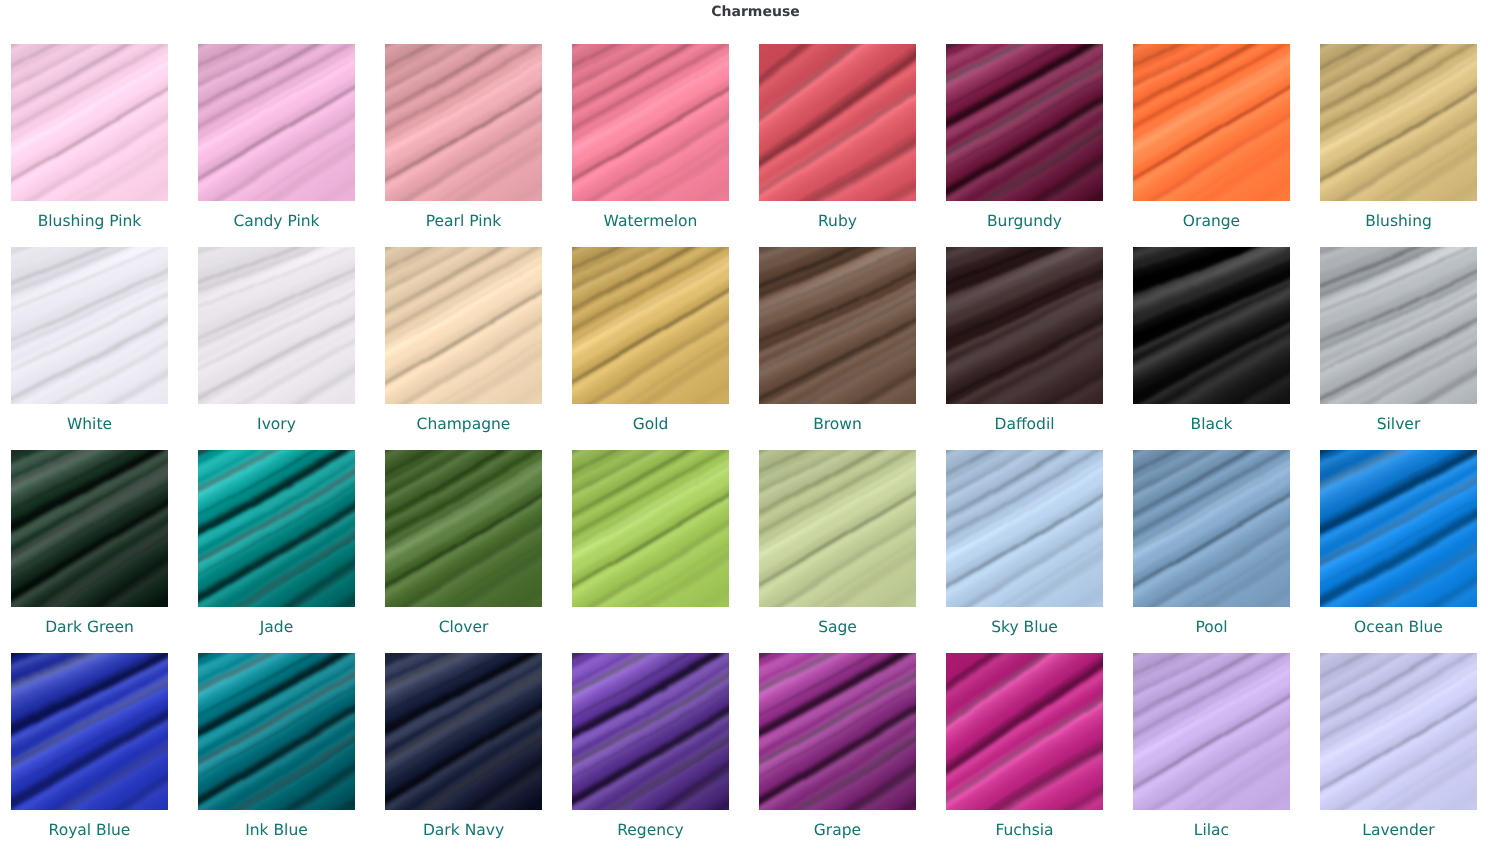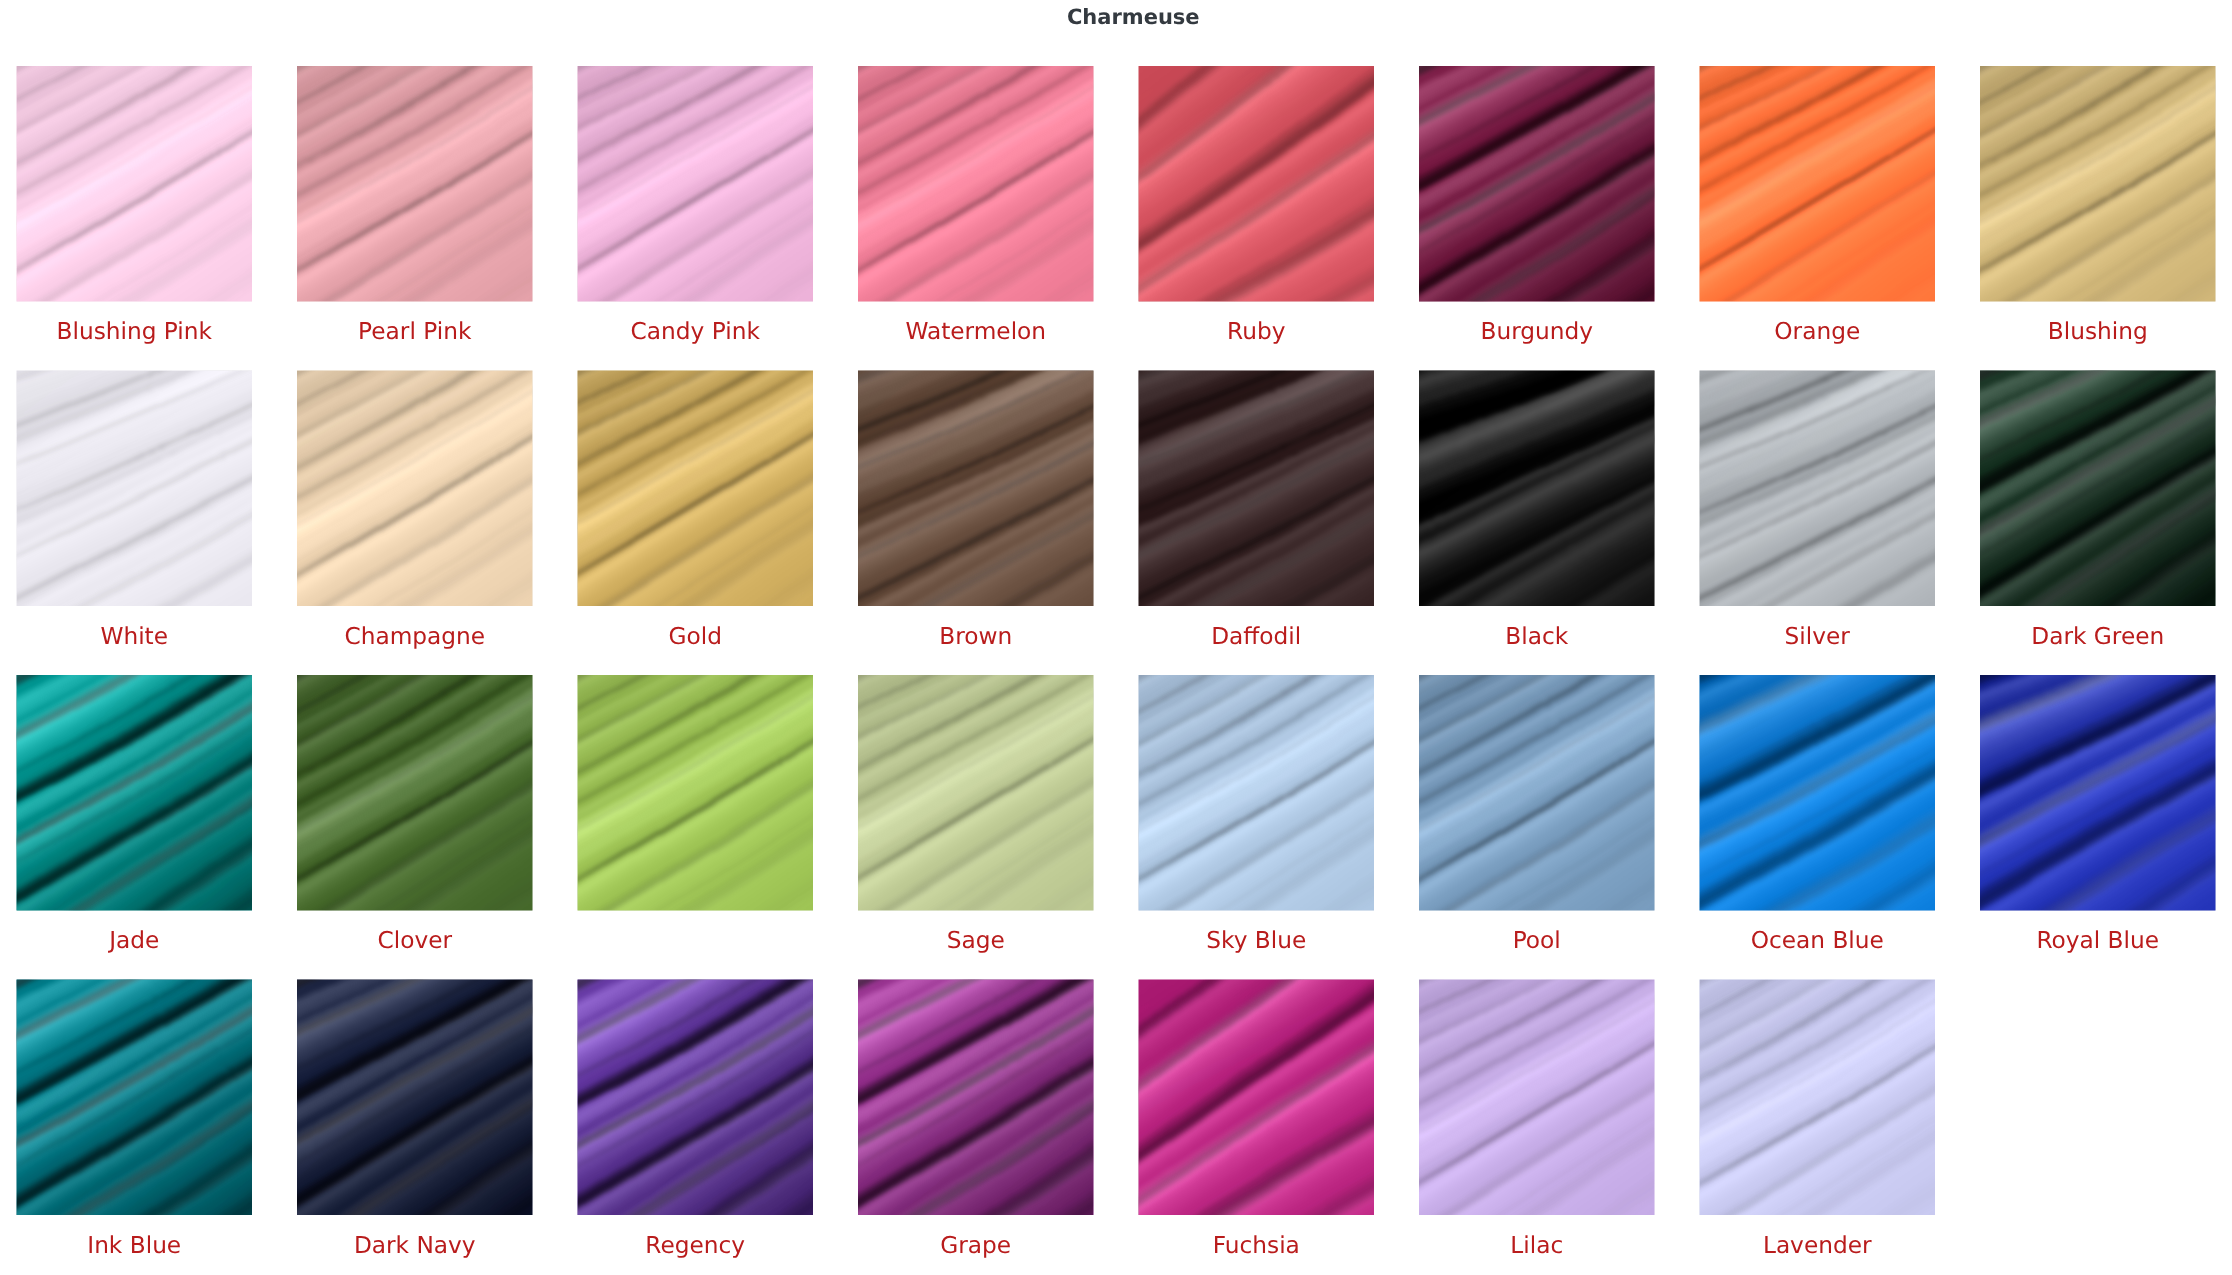--- a/index.html
+++ b/index.html
@@ -36,21 +36,21 @@
     isolation:isolate;
   }
   .swatch svg { position:absolute; left:0; top:0; display:block; }
   .swatch .texd { mix-blend-mode:multiply; }
   .swatch .texl { mix-blend-mode:plus-lighter; }
   .label {
     will-change:transform;
     height:46px; line-height:40px;
     text-align:center;
     font-size:15.5px;
-    color:#b91c1c;
+    color:#0f766e;
     white-space:nowrap;
   }
   .defs { position:absolute; width:0; height:0; overflow:hidden; }
 </style>
 </head>
 <body>
 
 <svg class="defs" width="0" height="0" aria-hidden="true">
     <defs>
       <filter id="fsA0" x="-25%" y="-25%" width="150%" height="150%" color-interpolation-filters="sRGB">
@@ -1699,20 +1699,45 @@
           </svg>
           <svg class="texl" width="157" height="157" viewBox="0 0 157 157" aria-hidden="true" style="opacity:0.08">
             <g filter="url(#fsA0)">
               <use href="#skAL"></use>
             </g>
           </svg>
         </div>
         <div class="label">Blushing Pink</div>
       </div>
       <div class="cell">
+        <div class="swatch" style="background: rgb(222, 175, 206); filter: saturate(1.26);">
+          <svg class="texd" width="157" height="157" viewBox="0 0 157 157" aria-hidden="true" style="opacity: 0.72;">
+            <g filter="url(#fwA1)">
+              <use href="#txAD"></use>
+            </g>
+          </svg>
+          <svg class="texl" width="157" height="157" viewBox="0 0 157 157" aria-hidden="true" style="opacity: 0.35;">
+            <g filter="url(#fwA1)">
+              <use href="#txAL"></use>
+            </g>
+          </svg>
+          <svg class="texd" width="157" height="157" viewBox="0 0 157 157" aria-hidden="true" style="opacity:0.16">
+            <g filter="url(#fsA1)">
+              <use href="#skAD"></use>
+            </g>
+          </svg>
+          <svg class="texl" width="157" height="157" viewBox="0 0 157 157" aria-hidden="true" style="opacity:0.1">
+            <g filter="url(#fsA1)">
+              <use href="#skAL"></use>
+            </g>
+          </svg>
+        </div>
+        <div class="label">Candy Pink</div>
+      </div>
+      <div class="cell">
         <div class="swatch" style="background: rgb(212, 158, 164); filter: saturate(1.24);">
           <svg class="texd" width="157" height="157" viewBox="0 0 157 157" aria-hidden="true" style="opacity: 0.78;">
             <g filter="url(#fwA2)">
               <use href="#txAD"></use>
             </g>
           </svg>
           <svg class="texl" width="157" height="157" viewBox="0 0 157 157" aria-hidden="true" style="opacity: 0.37;">
             <g filter="url(#fwA2)">
               <use href="#txAL"></use>
             </g>
@@ -1724,45 +1749,20 @@
           </svg>
           <svg class="texl" width="157" height="157" viewBox="0 0 157 157" aria-hidden="true" style="opacity:0.11">
             <g filter="url(#fsA2)">
               <use href="#skAL"></use>
             </g>
           </svg>
         </div>
         <div class="label">Pearl Pink</div>
       </div>
       <div class="cell">
-        <div class="swatch" style="background: rgb(222, 175, 206); filter: saturate(1.26);">
-          <svg class="texd" width="157" height="157" viewBox="0 0 157 157" aria-hidden="true" style="opacity: 0.72;">
-            <g filter="url(#fwA1)">
-              <use href="#txAD"></use>
-            </g>
-          </svg>
-          <svg class="texl" width="157" height="157" viewBox="0 0 157 157" aria-hidden="true" style="opacity: 0.35;">
-            <g filter="url(#fwA1)">
-              <use href="#txAL"></use>
-            </g>
-          </svg>
-          <svg class="texd" width="157" height="157" viewBox="0 0 157 157" aria-hidden="true" style="opacity:0.16">
-            <g filter="url(#fsA1)">
-              <use href="#skAD"></use>
-            </g>
-          </svg>
-          <svg class="texl" width="157" height="157" viewBox="0 0 157 157" aria-hidden="true" style="opacity:0.1">
-            <g filter="url(#fsA1)">
-              <use href="#skAL"></use>
-            </g>
-          </svg>
-        </div>
-        <div class="label">Candy Pink</div>
-      </div>
-      <div class="cell">
         <div class="swatch" style="background: rgb(217, 123, 144); filter: saturate(1.22);">
           <svg class="texd" width="157" height="157" viewBox="0 0 157 157" aria-hidden="true" style="opacity: 0.82;">
             <g filter="url(#fwA0)">
               <use href="#txAD"></use>
             </g>
           </svg>
           <svg class="texl" width="157" height="157" viewBox="0 0 157 157" aria-hidden="true" style="opacity: 0.39;">
             <g filter="url(#fwA0)">
               <use href="#txAL"></use>
             </g>
@@ -1904,20 +1904,45 @@
           </svg>
           <svg class="texl" width="157" height="157" viewBox="0 0 157 157" aria-hidden="true" style="opacity:0.06">
             <g filter="url(#fsF0)">
               <use href="#skFL"></use>
             </g>
           </svg>
         </div>
         <div class="label">White</div>
       </div>
       <div class="cell">
+        <div class="swatch" style="background: rgb(226, 223, 227); filter: saturate(1.3);">
+          <svg class="texd" width="157" height="157" viewBox="0 0 157 157" aria-hidden="true" style="opacity: 0.42;">
+            <g filter="url(#fwF1)">
+              <use href="#txFD"></use>
+            </g>
+          </svg>
+          <svg class="texl" width="157" height="157" viewBox="0 0 157 157" aria-hidden="true" style="opacity: 0.2;">
+            <g filter="url(#fwF1)">
+              <use href="#txFL"></use>
+            </g>
+          </svg>
+          <svg class="texd" width="157" height="157" viewBox="0 0 157 157" aria-hidden="true" style="opacity:0.09">
+            <g filter="url(#fsF1)">
+              <use href="#skFD"></use>
+            </g>
+          </svg>
+          <svg class="texl" width="157" height="157" viewBox="0 0 157 157" aria-hidden="true" style="opacity:0.06">
+            <g filter="url(#fsF1)">
+              <use href="#skFL"></use>
+            </g>
+          </svg>
+        </div>
+        <div class="label">Ivory</div>
+      </div>
+      <div class="cell">
         <div class="swatch" style="background: rgb(226, 206, 179); filter: saturate(1.27);">
           <svg class="texd" width="157" height="157" viewBox="0 0 157 157" aria-hidden="true" style="opacity: 0.72;">
             <g filter="url(#fwA0)">
               <use href="#txAD"></use>
             </g>
           </svg>
           <svg class="texl" width="157" height="157" viewBox="0 0 157 157" aria-hidden="true" style="opacity: 0.35;">
             <g filter="url(#fwA0)">
               <use href="#txAL"></use>
             </g>

